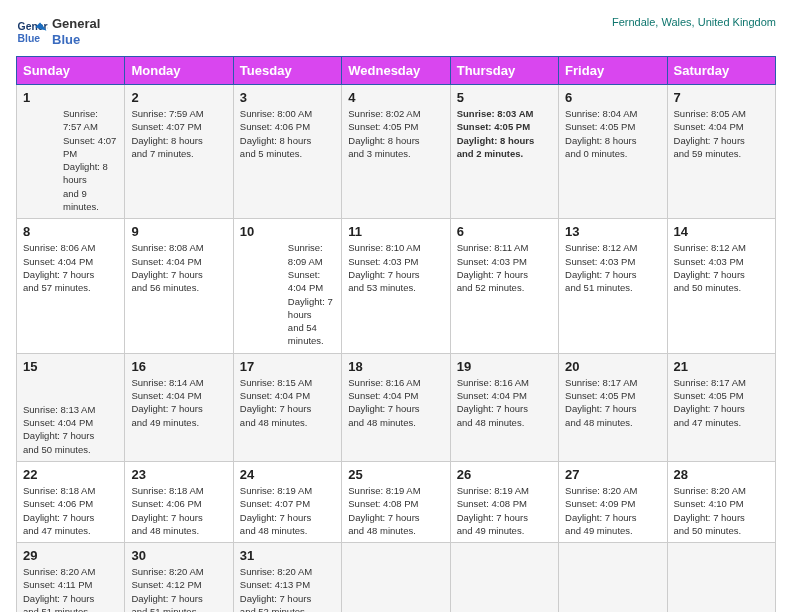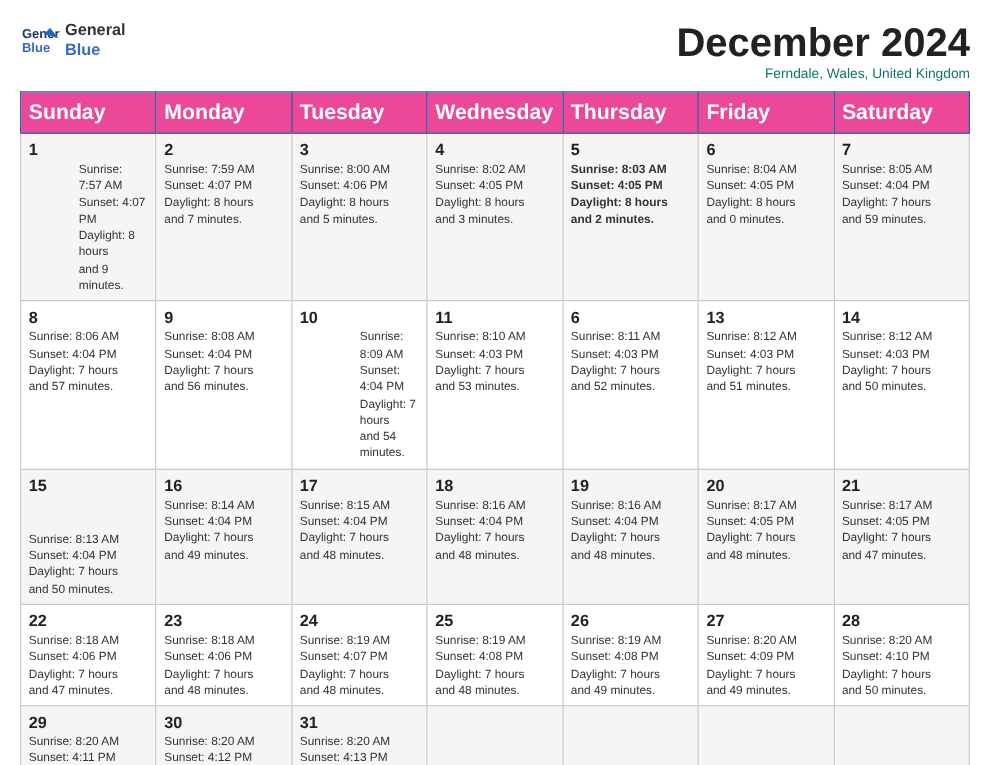--- a/index.html
+++ b/index.html
@@ -42,25 +42,25 @@
     .subtitle {
       font-size: 11px;
       color: #0f766e;
     }
     .calendar {
       width: 100%;
       border-collapse: collapse;
       font-size: 10.5px;
     }
     .calendar thead tr th {
-      background-color: #ec4899;
+      background-color: #d946ef;
       color: #fff;
       text-align: left;
       padding: 6px 6px;
-      font-size: 17px;
+      font-size: 13px;
       font-weight: bold;
       border: 1px solid #2a5aae;
     }
     .calendar tbody tr td {
       vertical-align: top;
       padding: 5px 6px;
       border: 1px solid #ccc;
       background: #fff;
       width: 108px;
       min-height: 70px;
@@ -94,21 +94,20 @@
       <text x="2" y="32" font-size="13" font-weight="bold" fill="#3a6bbf">Blue</text>
       <polygon points="30,8 38,18 30,16" fill="#3a9bd5"></polygon>
       <polygon points="30,8 38,18 24,14" fill="#1a6bbf"></polygon>
     </svg>
     <div>
       <div class="logo-text">General</div>
       <div class="logo-text" style="color:#3a6bbf;">Blue</div>
     </div>
   </div>
   <div class="title-area">
-    <div class="main-title">December 2024</div>
     <div class="subtitle">Ferndale, Wales, United Kingdom</div>
   </div>
 </div>
 
 <table class="calendar">
   <thead>
     <tr>
     <th>Sunday</th>
         <th>Monday</th>
         <th>Tuesday</th>

